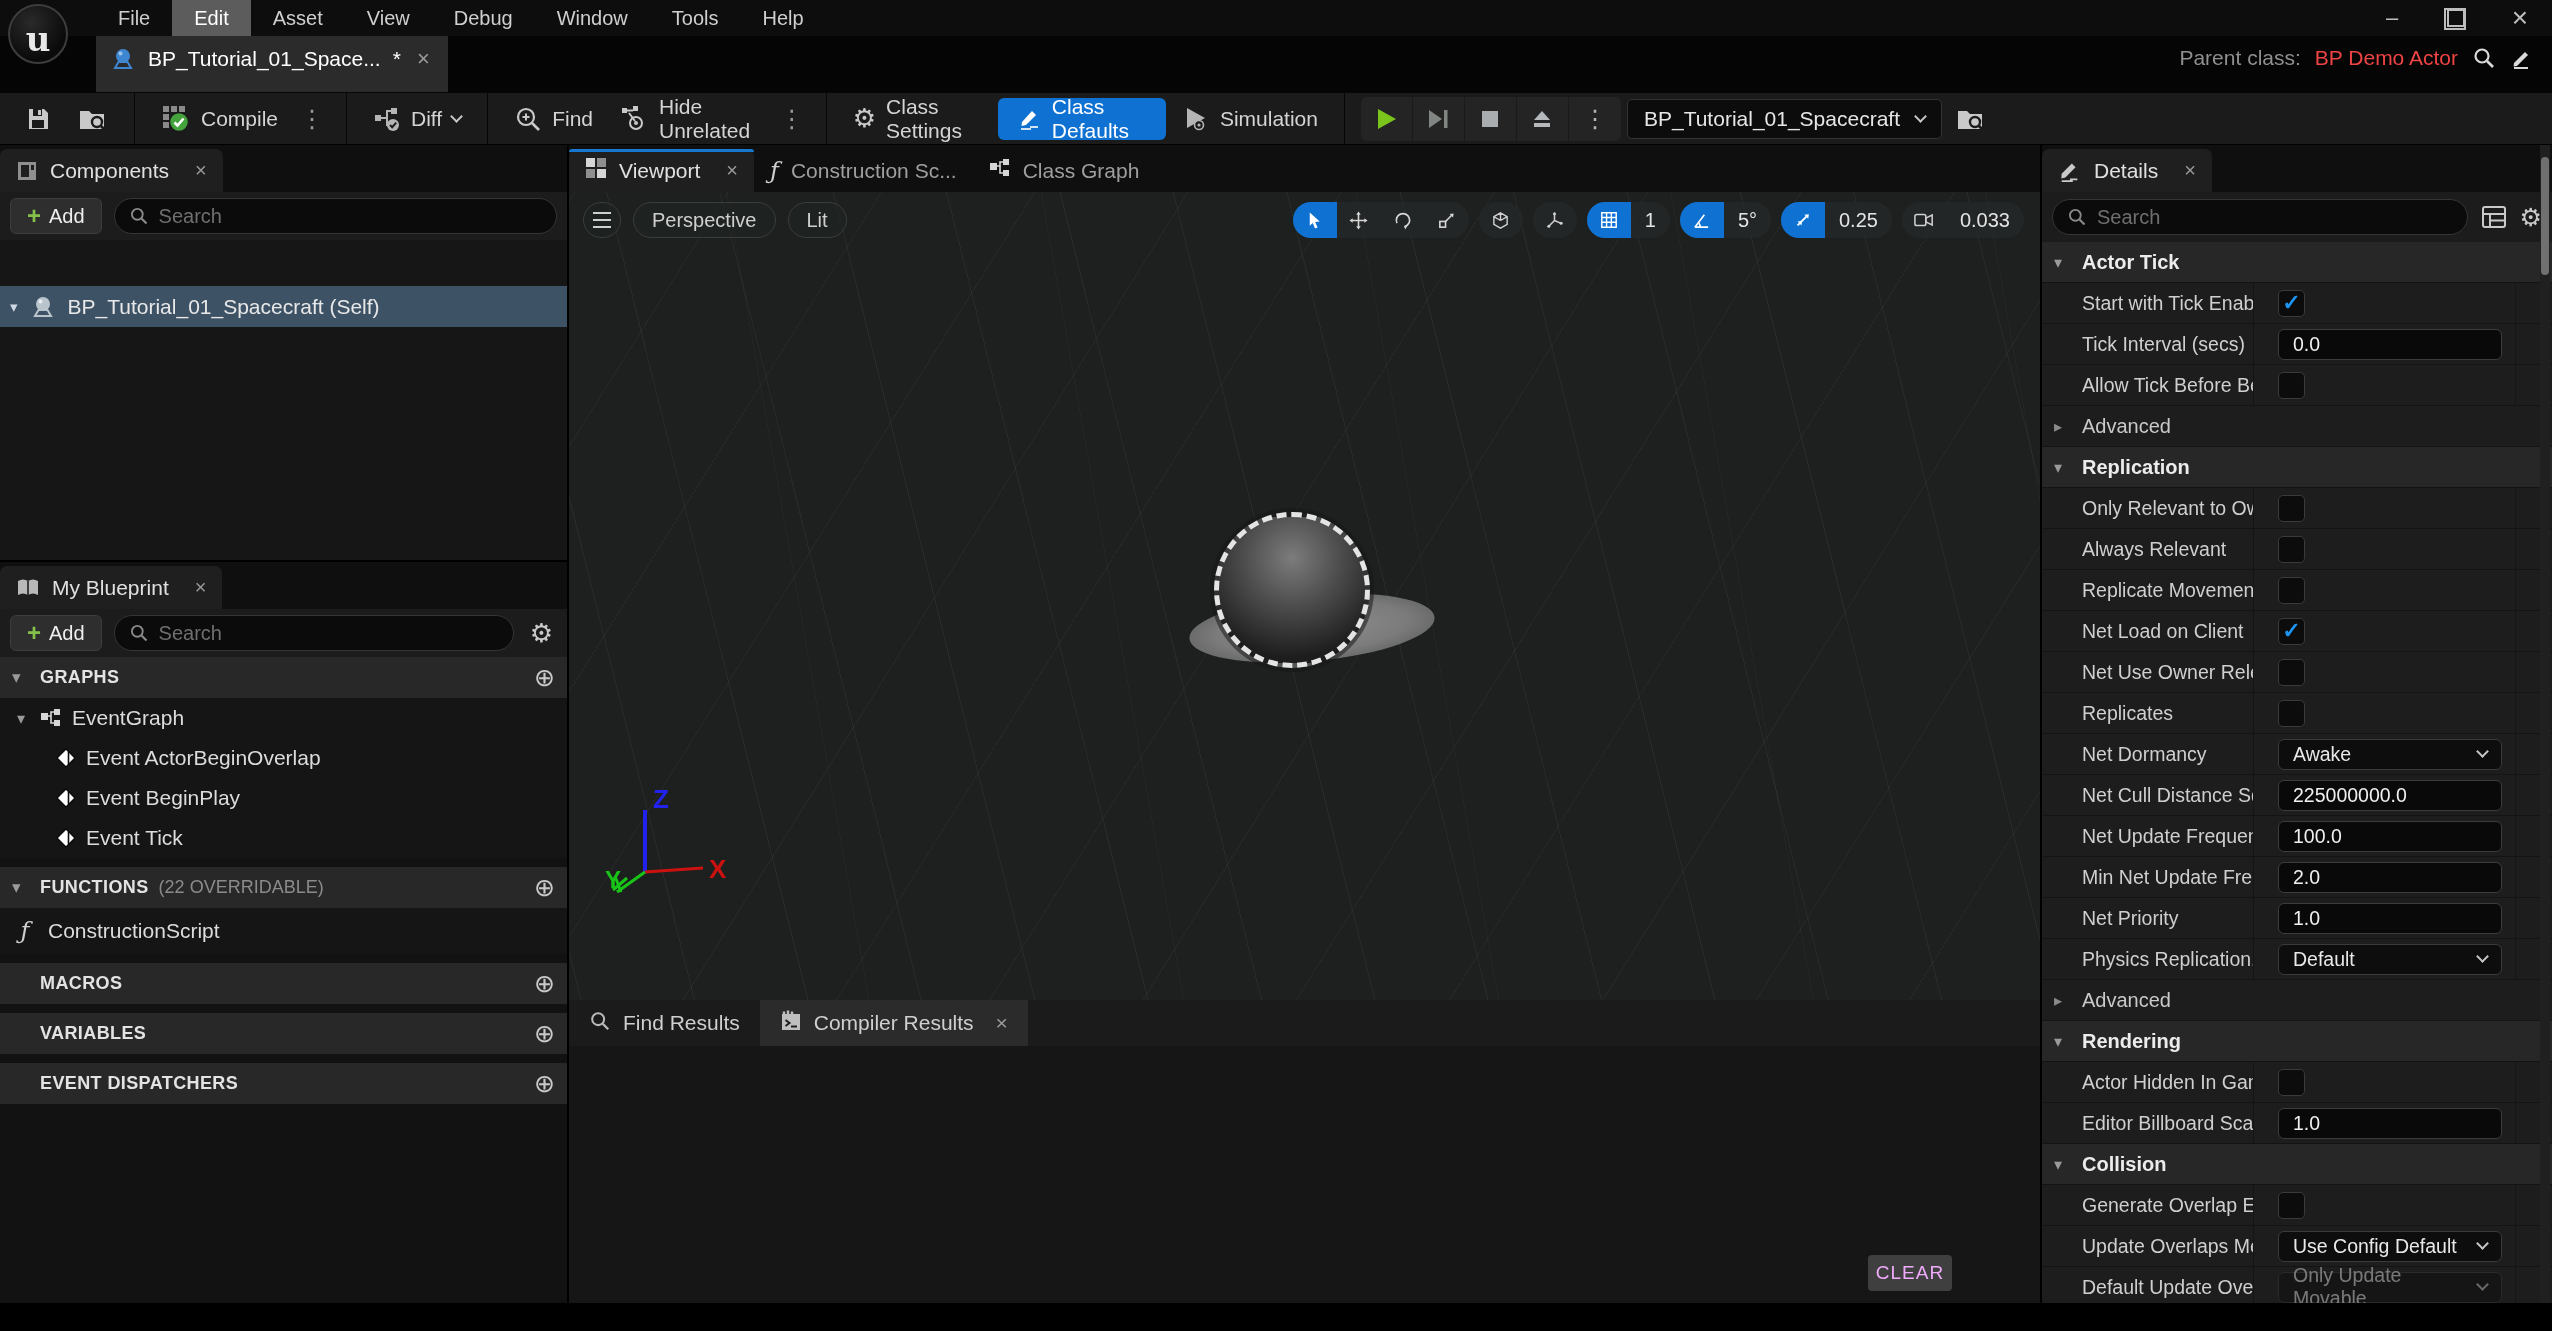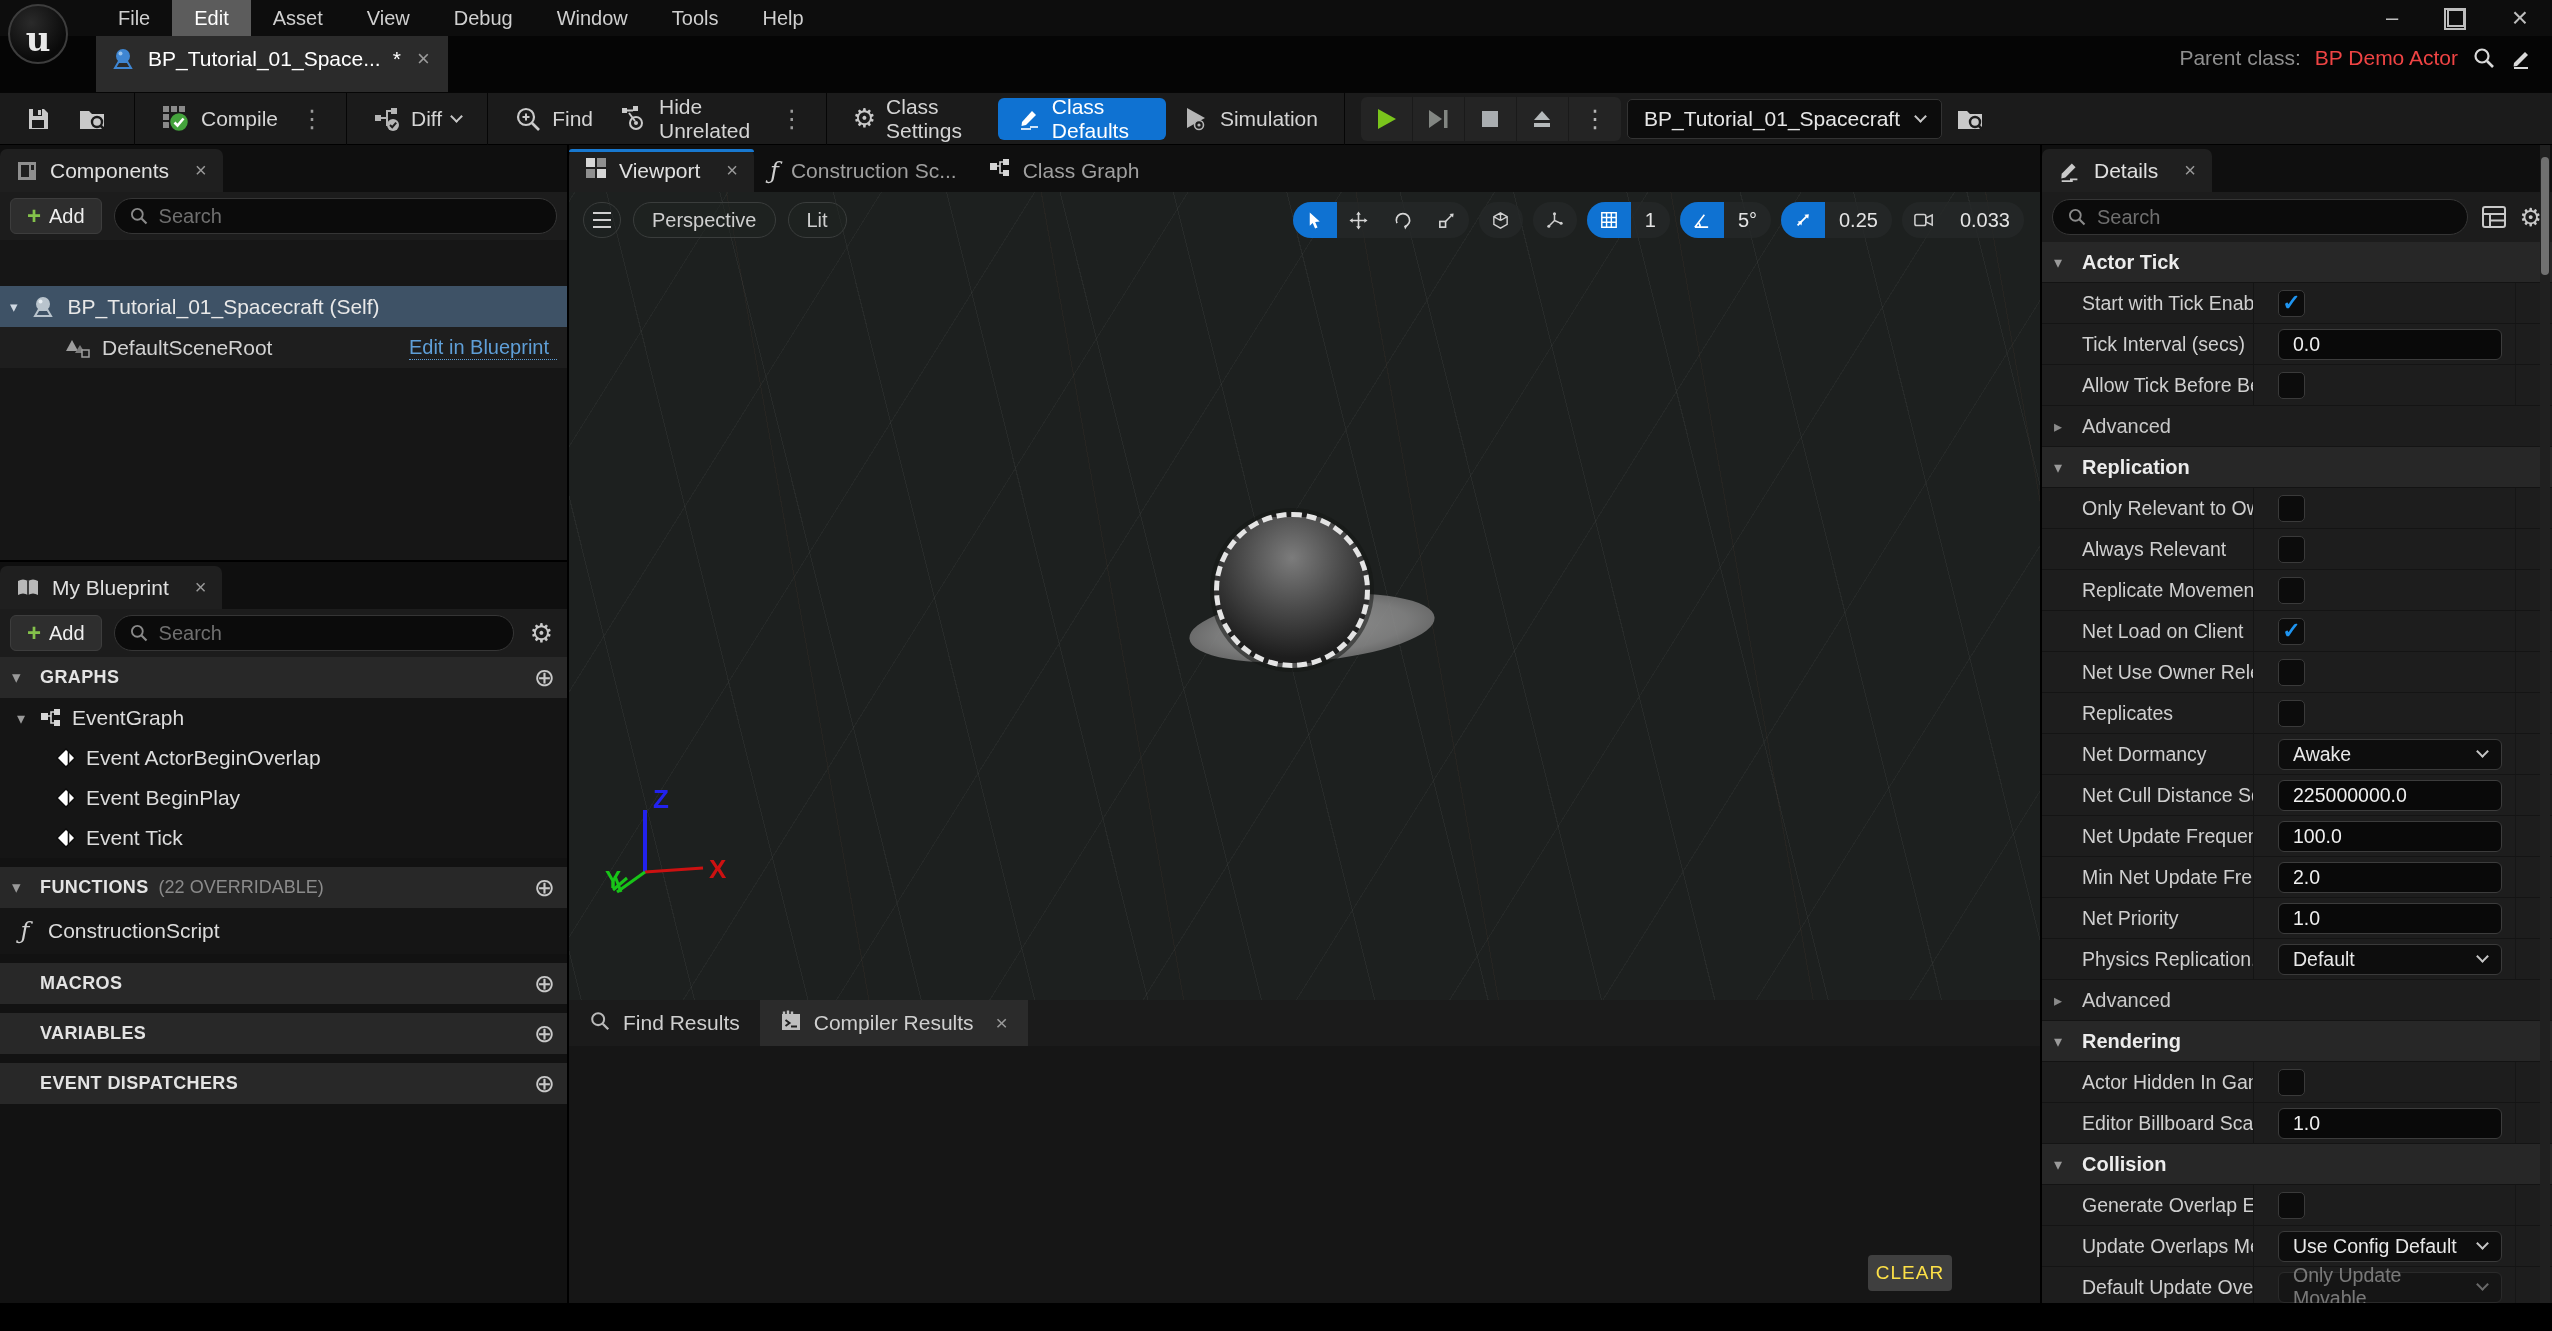--- a/index.html
+++ b/index.html
@@ -126,21 +126,21 @@
 
   .axis-gizmo { position:absolute; left:28px; bottom:96px; }
 
   
   .bottom-panel { height:303px; background:#141414; display:flex; flex-direction:column; flex:none; }
   .bt-tabs { height:46px; background:#1b1b1b; display:flex; align-items:stretch; flex:none; }
   .bt-tab { display:flex; align-items:center; gap:12px; padding:0 20px; font-size:21px; color:#cfcfcf; }
   .bt-tab.active { background:#2b2b2b; }
   .bt-tab .close { color:#9a9a9a; margin-left:10px; }
   .bt-body { flex:1; position:relative; background:#161616; }
-  .clear-btn { position:absolute; right:88px; bottom:12px; width:84px; height:36px; background:#3f3f3f; color:#fde047;
+  .clear-btn { position:absolute; right:88px; bottom:12px; width:84px; height:36px; background:#3f3f3f; color:#f0abfc;
     border-radius:4px; display:flex; align-items:center; justify-content:center; font-size:19px; letter-spacing:1px; }
 
   
   .dt-tools { height:50px; background:#1c1c1c; display:flex; align-items:center; padding:0 10px; gap:14px; flex:none; }
   .dt-icons { display:flex; gap:14px; color:#c9c9c9; font-size:25px; align-items:center; }
   .dt-rows { flex:1; overflow:hidden; position:relative; }
   .dt-sec { height:41px; background:#272727; display:flex; align-items:center; gap:12px; padding:0 12px;
     font-size:20px; color:#ececec; border-bottom:1px solid #131313;}
   .dt-sec .tri { color:#9a9a9a; font-size:16px; width:16px; }
   .dt-sec b { font-weight:bold; }
@@ -394,29 +394,20 @@
       <div class="comp-tree" id="comp-tree">
           <div class="comp-row selected">
        <span class="tri" style="color:#cfd8e2;font-size:15px;">▾</span>
        <svg class="ic" width="26" height="26" viewBox="0 0 26 26">
               <circle cx="13" cy="10" r="7" fill="#b9c4cd"></circle>
               <circle cx="10.5" cy="7.5" r="2" fill="#e8eef3"></circle>
               <path d="M5 22 h16 l-3.5-6 h-9 z" fill="none" stroke="#b9c4cd" stroke-width="2"></path>
             </svg>
        <span>BP_Tutorial_01_Spacecraft (Self)</span>
      </div>
-          <div class="comp-row child">
-       <svg class="ic" width="26" height="22" viewBox="0 0 26 22">
-              <path d="M8 3 L14 14 H2 Z" fill="#9e9e9e"></path>
-              <path d="M16 8 L21 16 H11 Z" fill="#7b7b7b"></path>
-              <rect x="18" y="13" width="7" height="7" fill="#1e1e1e" stroke="#9e9e9e" stroke-width="1.5"></rect>
-            </svg>
-       <span>DefaultSceneRoot</span>
-       <span class="comp-link">Edit in Blueprint</span>
-     </div>
         </div>
     </div>
 
     <div class="myblueprint">
       <div class="ptabs">
         <div class="ptab">
           <span class="ic">
             <svg width="24" height="20" viewBox="0 0 24 20">
                 <path d="M2 3 Q7 0 12 3 Q17 0 22 3 V17 Q17 14 12 17 Q7 14 2 17 Z" fill="#b9b9b9"></path>
                 <path d="M12 3 V17" stroke="#1f1f1f" stroke-width="1.6"></path>

